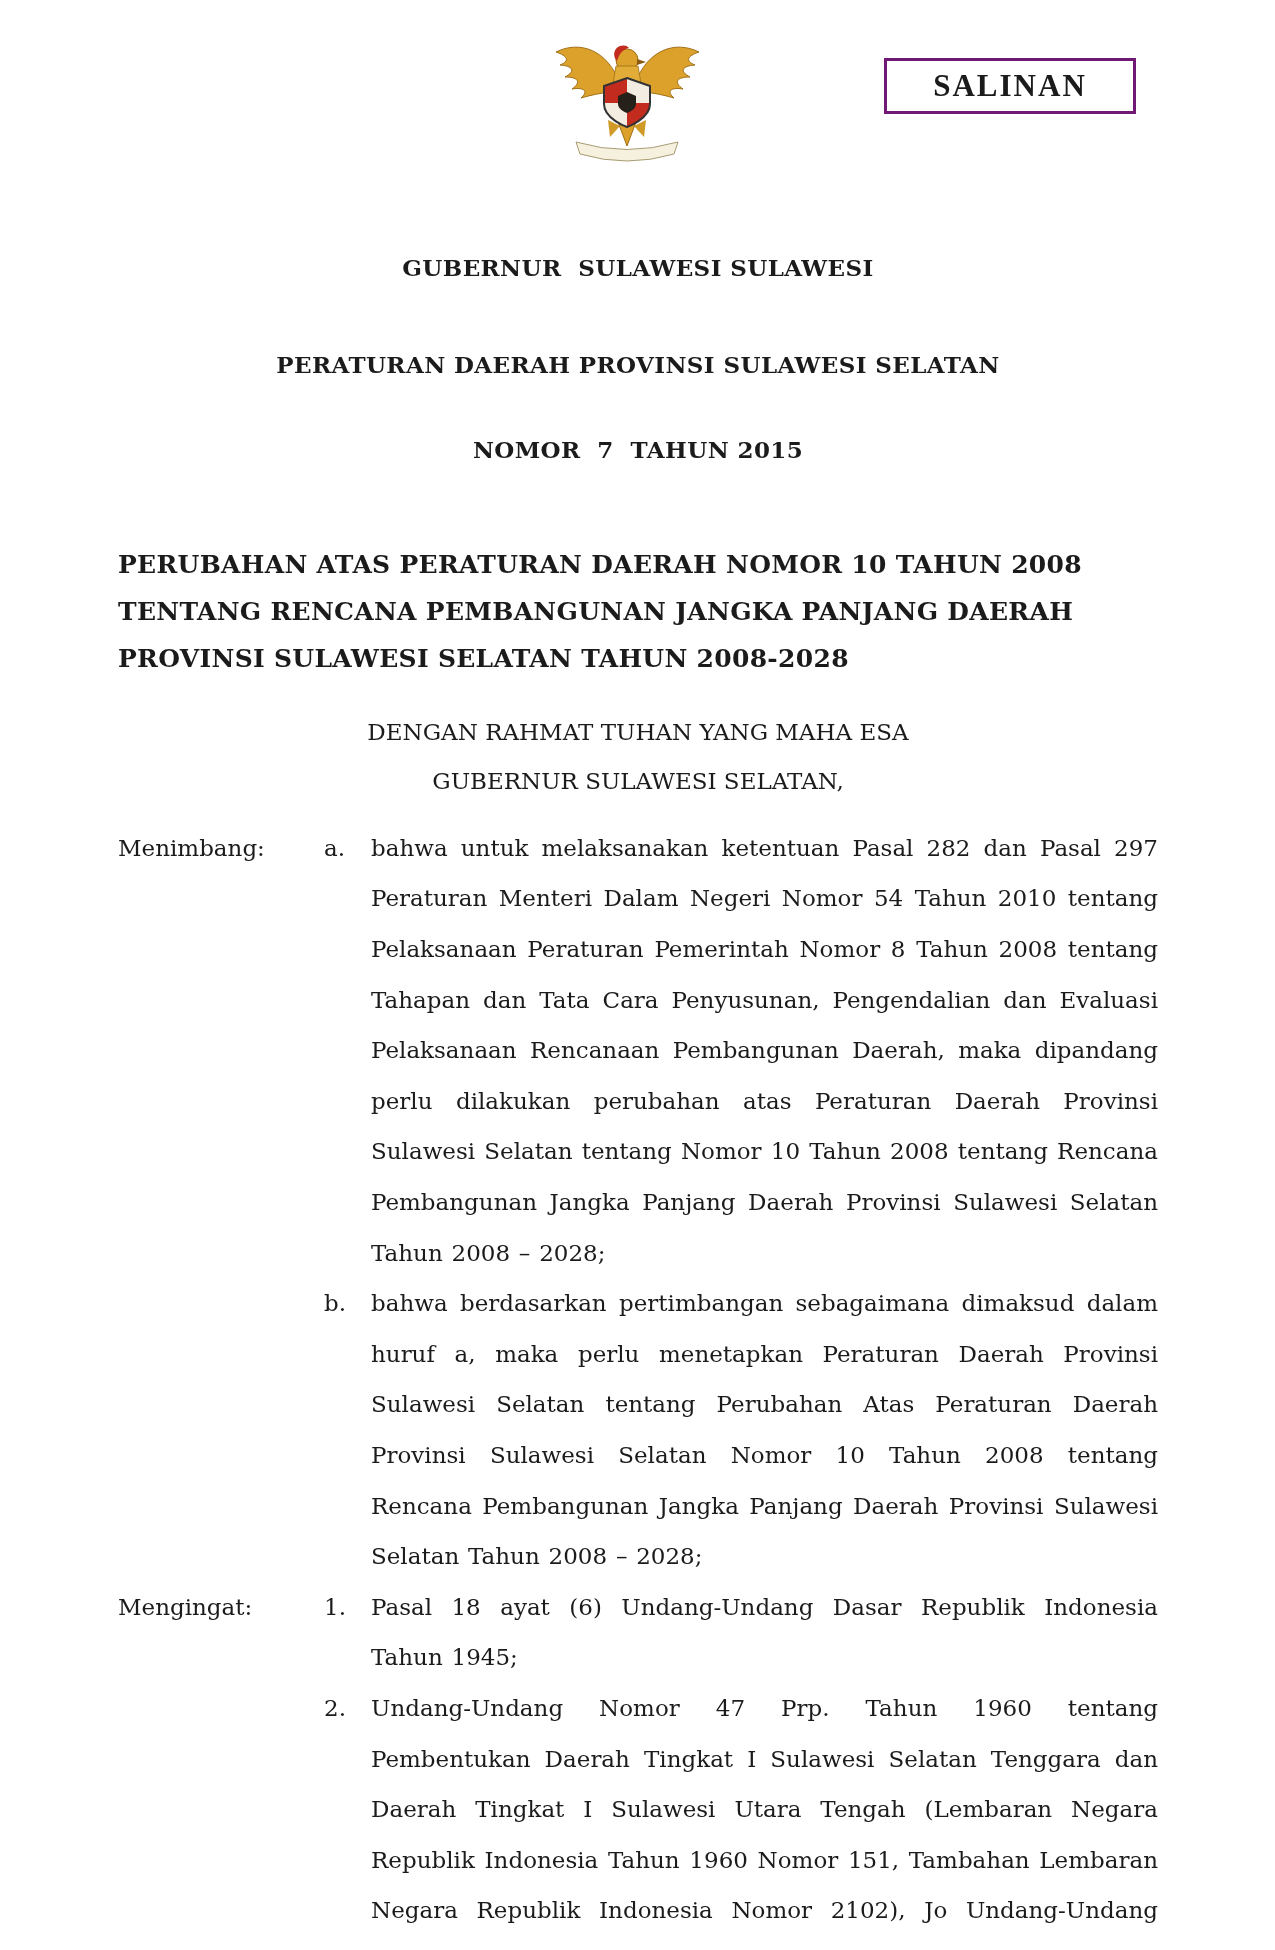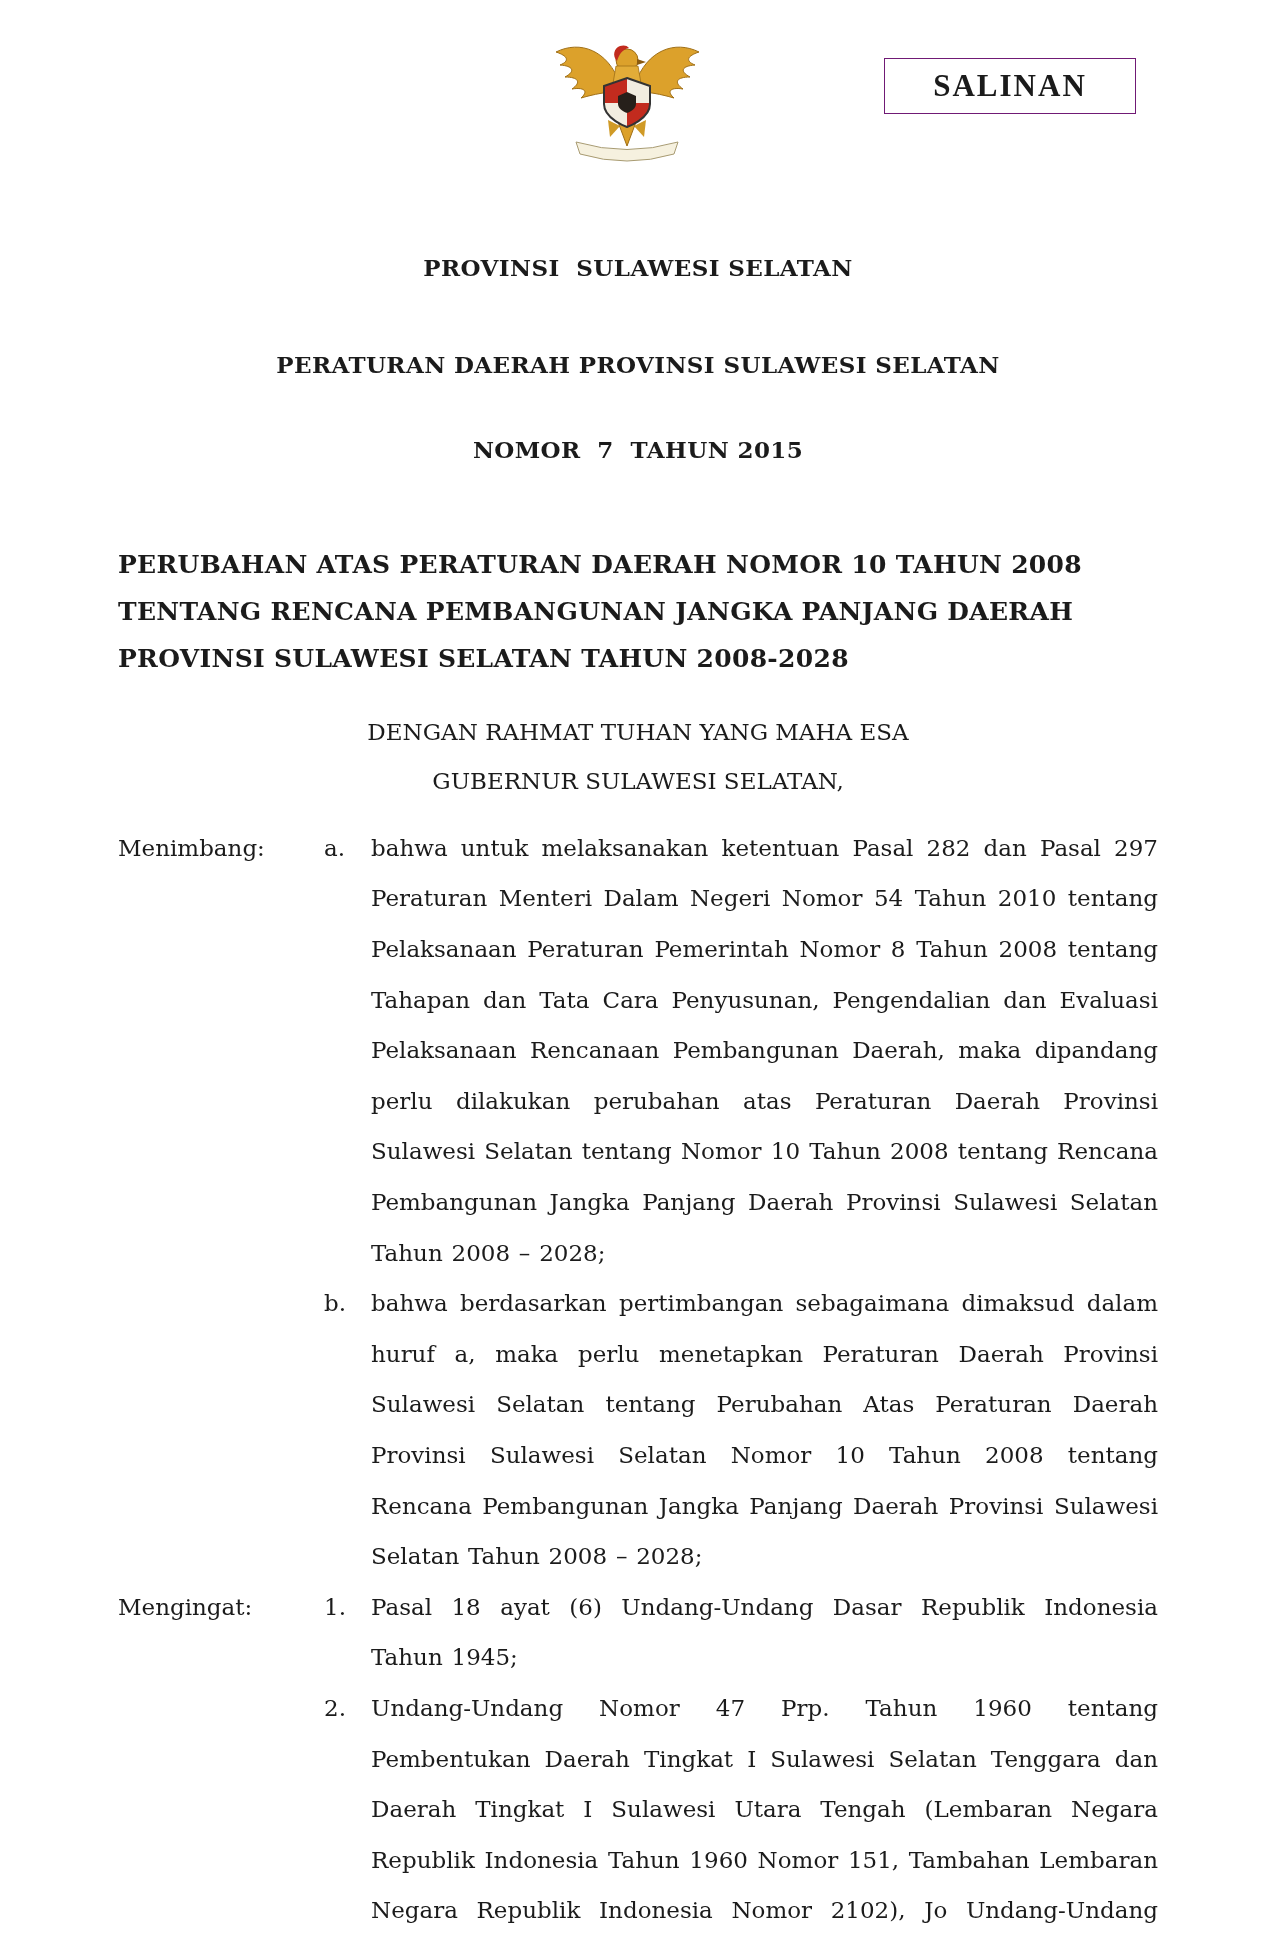--- a/index.html
+++ b/index.html
@@ -22,21 +22,21 @@
     height: 135px;
   }
 
   
   .stamp {
     position: absolute;
     top: 58px;
     left: 884px;
     width: 252px;
     height: 56px;
-    border: 1px solid #701a75;
+    border: 3px solid #701a75;
     display: flex;
     align-items: center;
     justify-content: center;
     box-sizing: border-box;
   }
   .stamp span {
     font-family: "Liberation Serif", serif;
     font-weight: bold;
     font-size: 31px;
     letter-spacing: 2px;
@@ -109,21 +109,21 @@
     </svg>
   </div>
 
   <div class="stamp">
     <span>SALINAN</span>
   </div>
 
   <div class="content">
 
     <div class="header-block">
-      <div class="hline-1">PROVINSI  SULAWESI SELATAN</div>
+      <div class="hline-1">GUBERNUR  SULAWESI SULAWESI</div>
       <div class="hline-2">PERATURAN DAERAH PROVINSI SULAWESI SELATAN</div>
       <div class="hline-3">NOMOR  7  TAHUN 2015</div>
     </div>
 
     <div class="title-block">
       <div>PERUBAHAN ATAS PERATURAN DAERAH NOMOR 10 TAHUN 2008</div>
       <div>TENTANG RENCANA PEMBANGUNAN JANGKA PANJANG DAERAH</div>
       <div>PROVINSI SULAWESI SELATAN TAHUN 2008-2028</div>
     </div>
 

